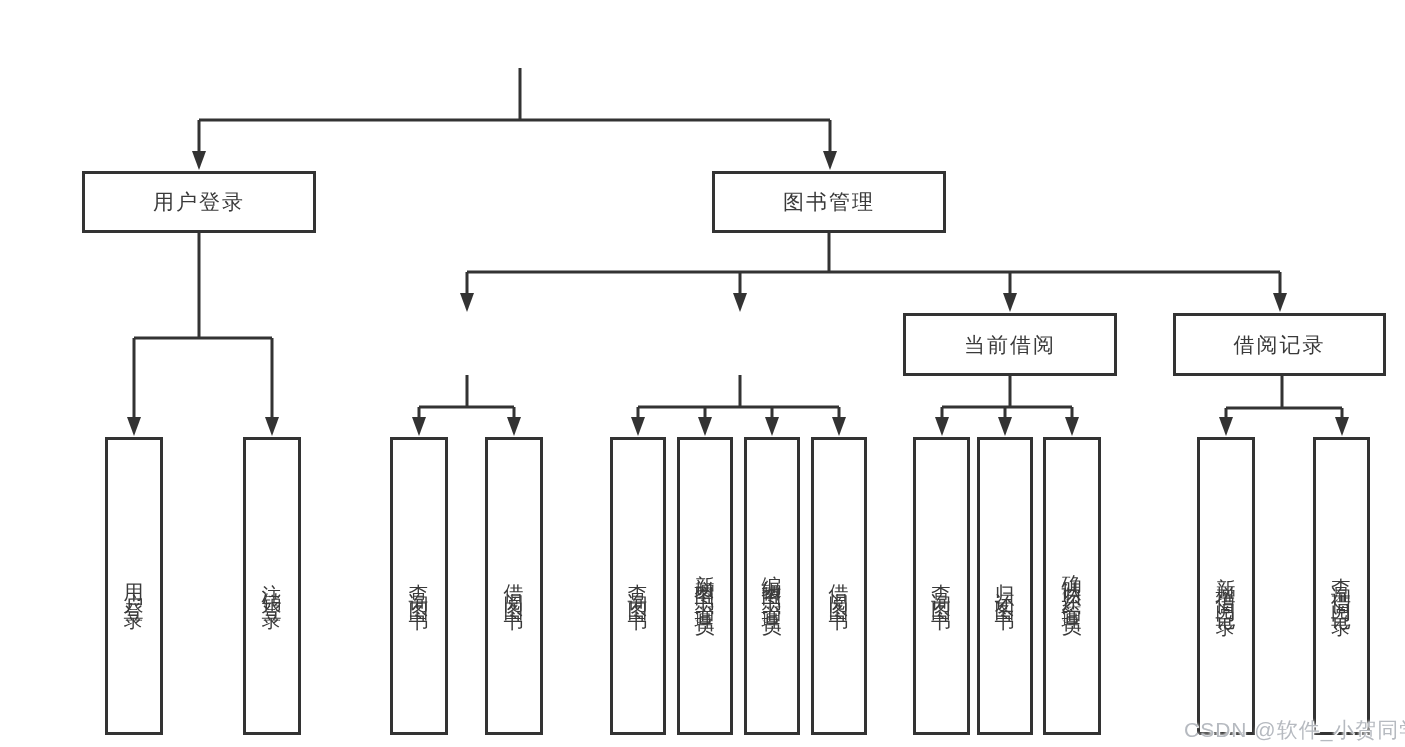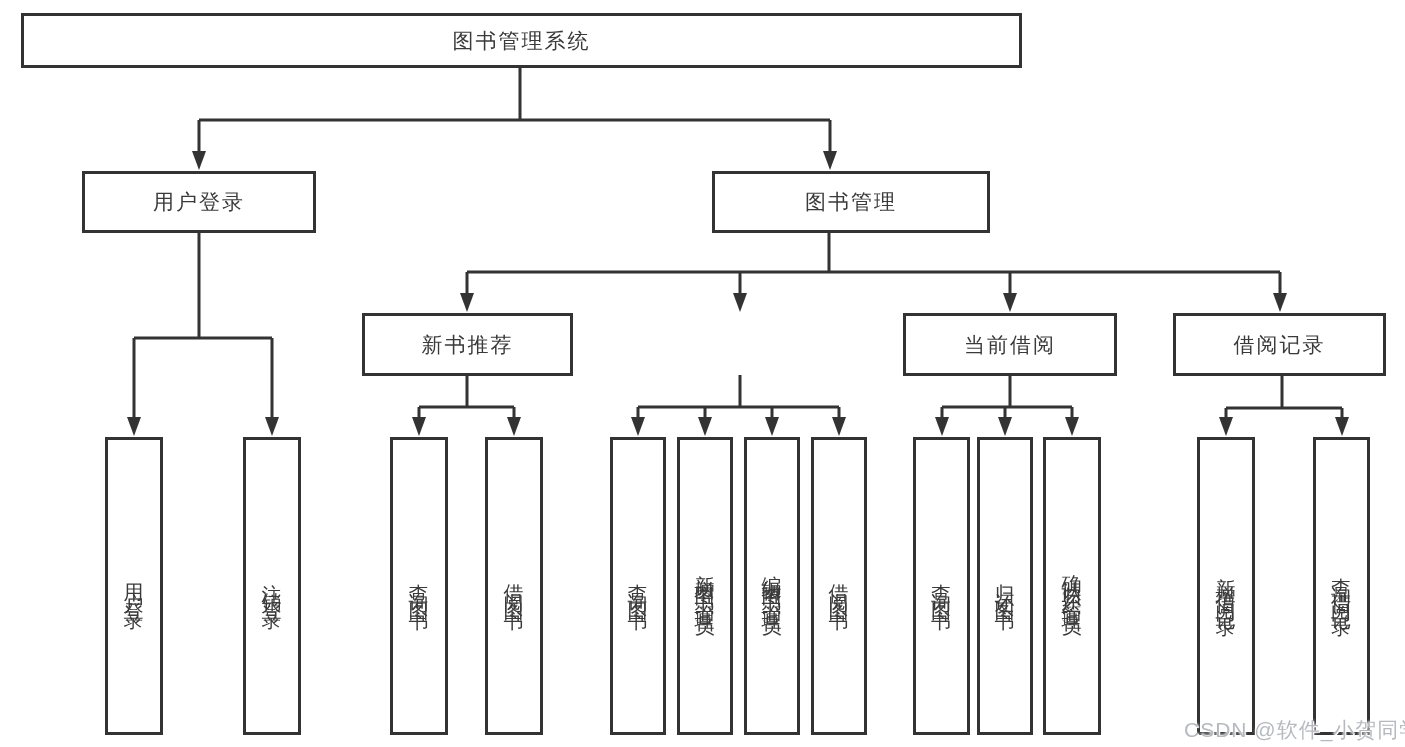--- a/index.html
+++ b/index.html
@@ -91,34 +91,28 @@
     <path class="w" d="M1010 375 V407 M942 407 H1072 M942 407 V418 M1005 407 V418 M1072 407 V418"></path>
     <path class="a" d="M942 436 L935 417 L949 417 Z"></path>
     <path class="a" d="M1005 436 L998 417 L1012 417 Z"></path>
     <path class="a" d="M1072 436 L1065 417 L1079 417 Z"></path>
 
     <path class="w" d="M1282 375 V408 M1226 408 H1342 M1226 408 V418 M1342 408 V418"></path>
     <path class="a" d="M1226 436 L1219 417 L1233 417 Z"></path>
     <path class="a" d="M1342 436 L1335 417 L1349 417 Z"></path>
   </svg>
 
-  <div class="hbox" style="left:21px; top:13px; width:1001px; height:55px;">
-    <span>图书管理系统</span>
-  </div>
 
   <div class="hbox" style="left:82px; top:171px; width:234px; height:62px;">
     <span>用户登录</span>
   </div>
-  <div class="hbox" style="left:712px; top:171px; width:278px; height:62px;">
+  <div class="hbox" style="left:712px; top:171px; width:234px; height:62px;">
     <span>图书管理</span>
   </div>
 
-  <div class="hbox" style="left:362px; top:313px; width:211px; height:63px;">
-    <span>新书推荐</span>
-  </div>
   <div class="hbox" style="left:903px; top:313px; width:214px; height:63px;">
     <span>当前借阅</span>
   </div>
   <div class="hbox" style="left:1173px; top:313px; width:213px; height:63px;">
     <span>借阅记录</span>
   </div>
 
   <div class="vbox" style="left:105px; top:437px; width:58px; height:298px;">
     <span>用户登录</span>
   </div>

